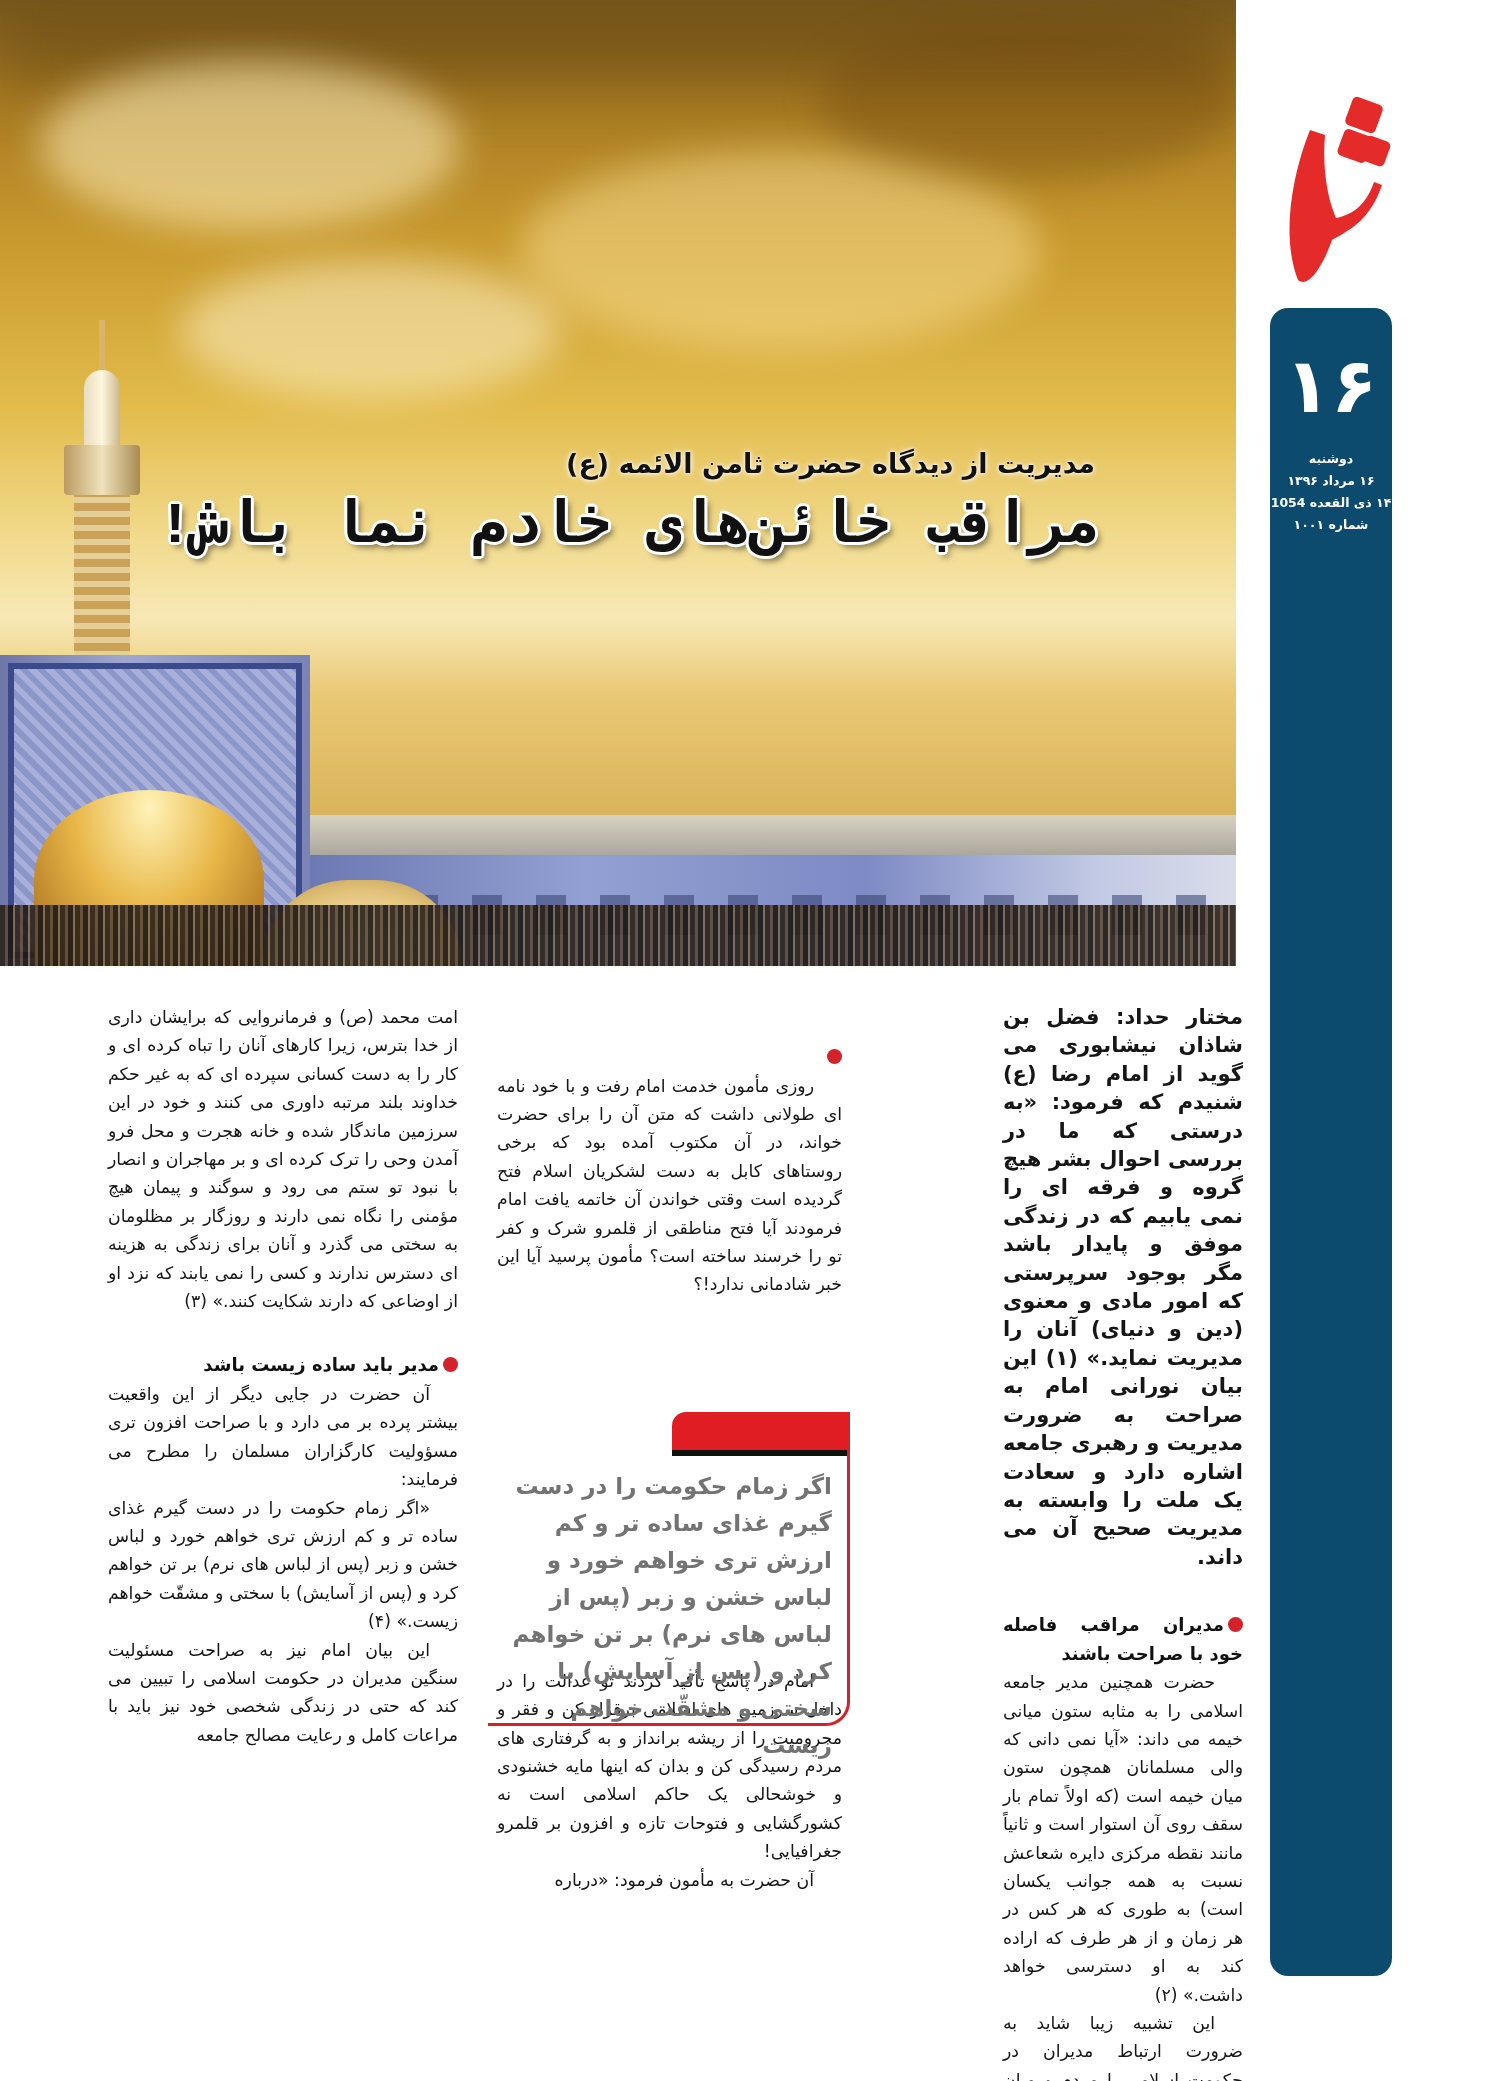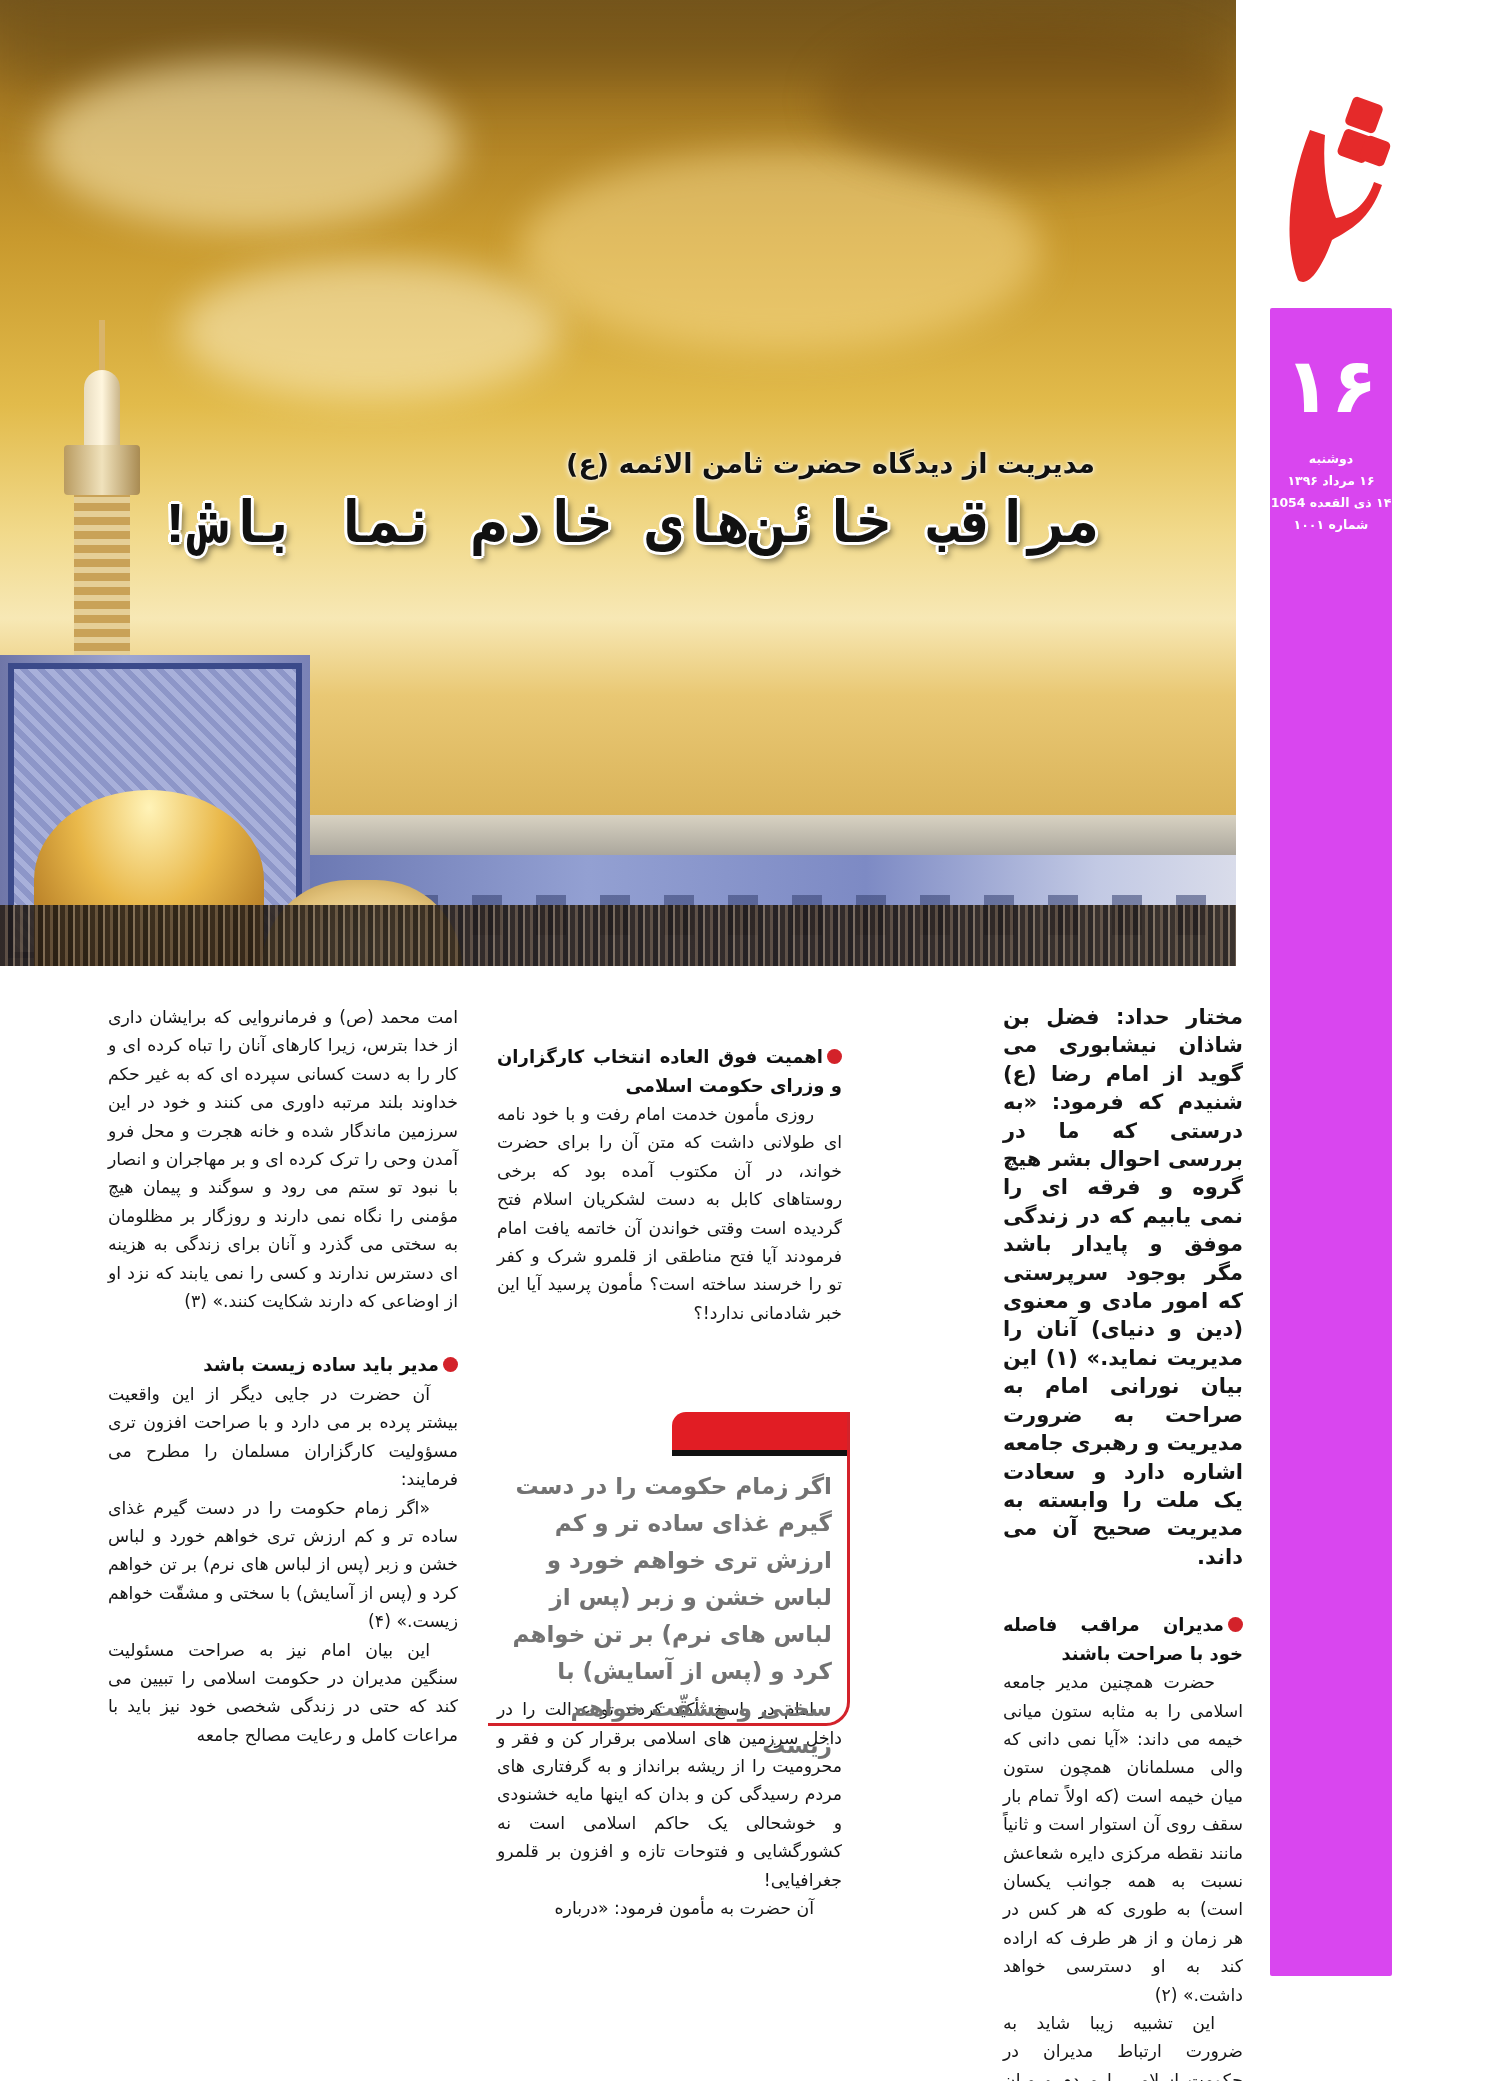--- a/index.html
+++ b/index.html
@@ -34,21 +34,21 @@
   .crowd { position:absolute; left:0; top:905px; width:1236px; height:61px;
            background:repeating-linear-gradient(90deg,#2a211a 0 5px,#5a4a3a 5px 8px,#1c1612 8px 13px,#7a6a58 13px 15px); opacity:.9; }
 
   .kicker { position:absolute; right:405px; top:448px; font-size:27px; font-weight:bold; color:#111; white-space:nowrap; direction:rtl;
             text-shadow:0 0 3px #fff, 0 0 6px #fff; }
   .headline { position:absolute; right:400px; top:488px; font-size:58px; font-weight:bold; color:#111; white-space:nowrap; direction:rtl; letter-spacing:-1px;
               text-shadow: 3px 0 0 #fff, -3px 0 0 #fff, 0 3px 0 #fff, 0 -3px 0 #fff, 2px 2px 0 #fff, -2px -2px 0 #fff, 2px -2px 0 #fff, -2px 2px 0 #fff, 4px 5px 6px rgba(0,0,0,.5); font-family: Liberation Mono, monospace; }
 
   
   .logo { position:absolute; left:1270px; top:90px; width:125px; height:200px; }
-  .side-box { position:absolute; left:1270px; top:308px; width:122px; height:1668px; background:#d946ef; border-radius:2px; }
+  .side-box { position:absolute; left:1270px; top:308px; width:122px; height:1668px; background:#0c4a6e; border-radius:18px; }
   .page-num { position:absolute; left:0; right:0; top:40px; text-align:center; color:#fff; font-size:76px; font-weight:bold; line-height:1; }
   .side-meta { position:absolute; left:0; right:0; top:140px; text-align:center; color:#fff; font-size:12.5px; font-weight:bold; line-height:22px; direction:rtl; }
 
   
   .col { position:absolute; direction:rtl; text-align:justify; text-align-last:right; font-size:17.3px; line-height:28.4px; color:#161616; }
   .col p { margin:0; }
   .col .ind { text-indent:28px; }
   .col .lead { font-weight:bold; font-size:21px; }
   .col h3 { margin:0; font-size:18px; line-height:28.5px; font-weight:bold; color:#111; }
   .bullet { display:inline-block; width:15px; height:15px; border-radius:50%; background:#d3222a; margin-left:4px; vertical-align:-1px; }
@@ -116,21 +116,21 @@
 <div class="col col-1">
   <p class="lead">مختار حداد: فضل بن شاذان نیشابوری می گوید از امام رضا (ع) شنیدم که فرمود: «به درستی که ما در بررسی احوال بشر هیچ گروه و فرقه ای را نمی یابیم که در زندگی موفق و پایدار باشد مگر بوجود سرپرستی که امور مادی و معنوی (دین و دنیای) آنان را مدیریت نماید.» (۱) این بیان نورانی امام به صراحت به ضرورت مدیریت و رهبری جامعه اشاره دارد و سعادت یک ملت را وابسته به مدیریت صحیح آن می داند.</p>
   <div style="height:40px"></div>
   <h3><span class="bullet"></span><span>مدیران مراقب فاصله خود با صراحت باشند</span></h3>
   <p class="ind">حضرت همچنین مدیر جامعه اسلامی را به مثابه ستون میانی خیمه می داند: «آیا نمی دانی که والی مسلمانان همچون ستون میان خیمه است (که اولاً تمام بار سقف روی آن استوار است و ثانیاً مانند نقطه مرکزی دایره شعاعش نسبت به همه جوانب یکسان است) به طوری که هر کس در هر زمان و از هر طرف که اراده کند به او دسترسی خواهد داشت.» (۲)</p>
   <p class="ind">این تشبیه زیبا شاید به ضرورت ارتباط مدیران در حکومت اسلامی با مردم و میان آنها بودن و آشنایی از نزدیک با مشکلات و نگرانی های آنها تاکید داشته باشد. نکته ای که در نظام های غیر دینی جزء ضرورت ها محسوب نمی شود اما در جامعه اسلامی نباید بین مدیران و مردم فاصله ای وجود داشته باشد و لذا مولای متقیان کارگزانشان را به شدت از این مسئله بر حذر می داشتند که مبادا مردم</p>
 </div>
 
 <div class="col col-2">
   <div style="height:40px"></div>
-  <h3><span class="bullet"></span><span>اهمیت فوق العاده انتخاب کارگزاران و وزرای حکومت اسلامی</span></h3>
+  <h3><span class="bullet"></span></h3>
   <p class="ind">روزی مأمون خدمت امام رفت و با خود نامه ای طولانی داشت که متن آن را برای حضرت خواند، در آن مکتوب آمده بود که برخی روستاهای کابل به دست لشکریان اسلام فتح گردیده است وقتی خواندن آن خاتمه یافت امام فرمودند آیا فتح مناطقی از قلمرو شرک و کفر تو را خرسند ساخته است؟ مأمون پرسید آیا این خبر شادمانی ندارد!؟</p>
   <div style="height:368px"></div>
   <p class="ind">امام در پاسخ تأکید کردند تو عدالت را در داخل سرزمین های اسلامی برقرار کن و فقر و محرومیت را از ریشه برانداز و به گرفتاری های مردم رسیدگی کن و بدان که اینها مایه خشنودی و خوشحالی یک حاکم اسلامی است نه کشورگشایی و فتوحات تازه و افزون بر قلمرو جغرافیایی!</p>
   <p class="ind">آن حضرت به مأمون فرمود: «درباره</p>
 </div>
 
 <div class="quote-box">
   <div class="quote-tab"></div>
   <div class="quote-bar"></div>
   <div class="quote-rule-v"></div>

